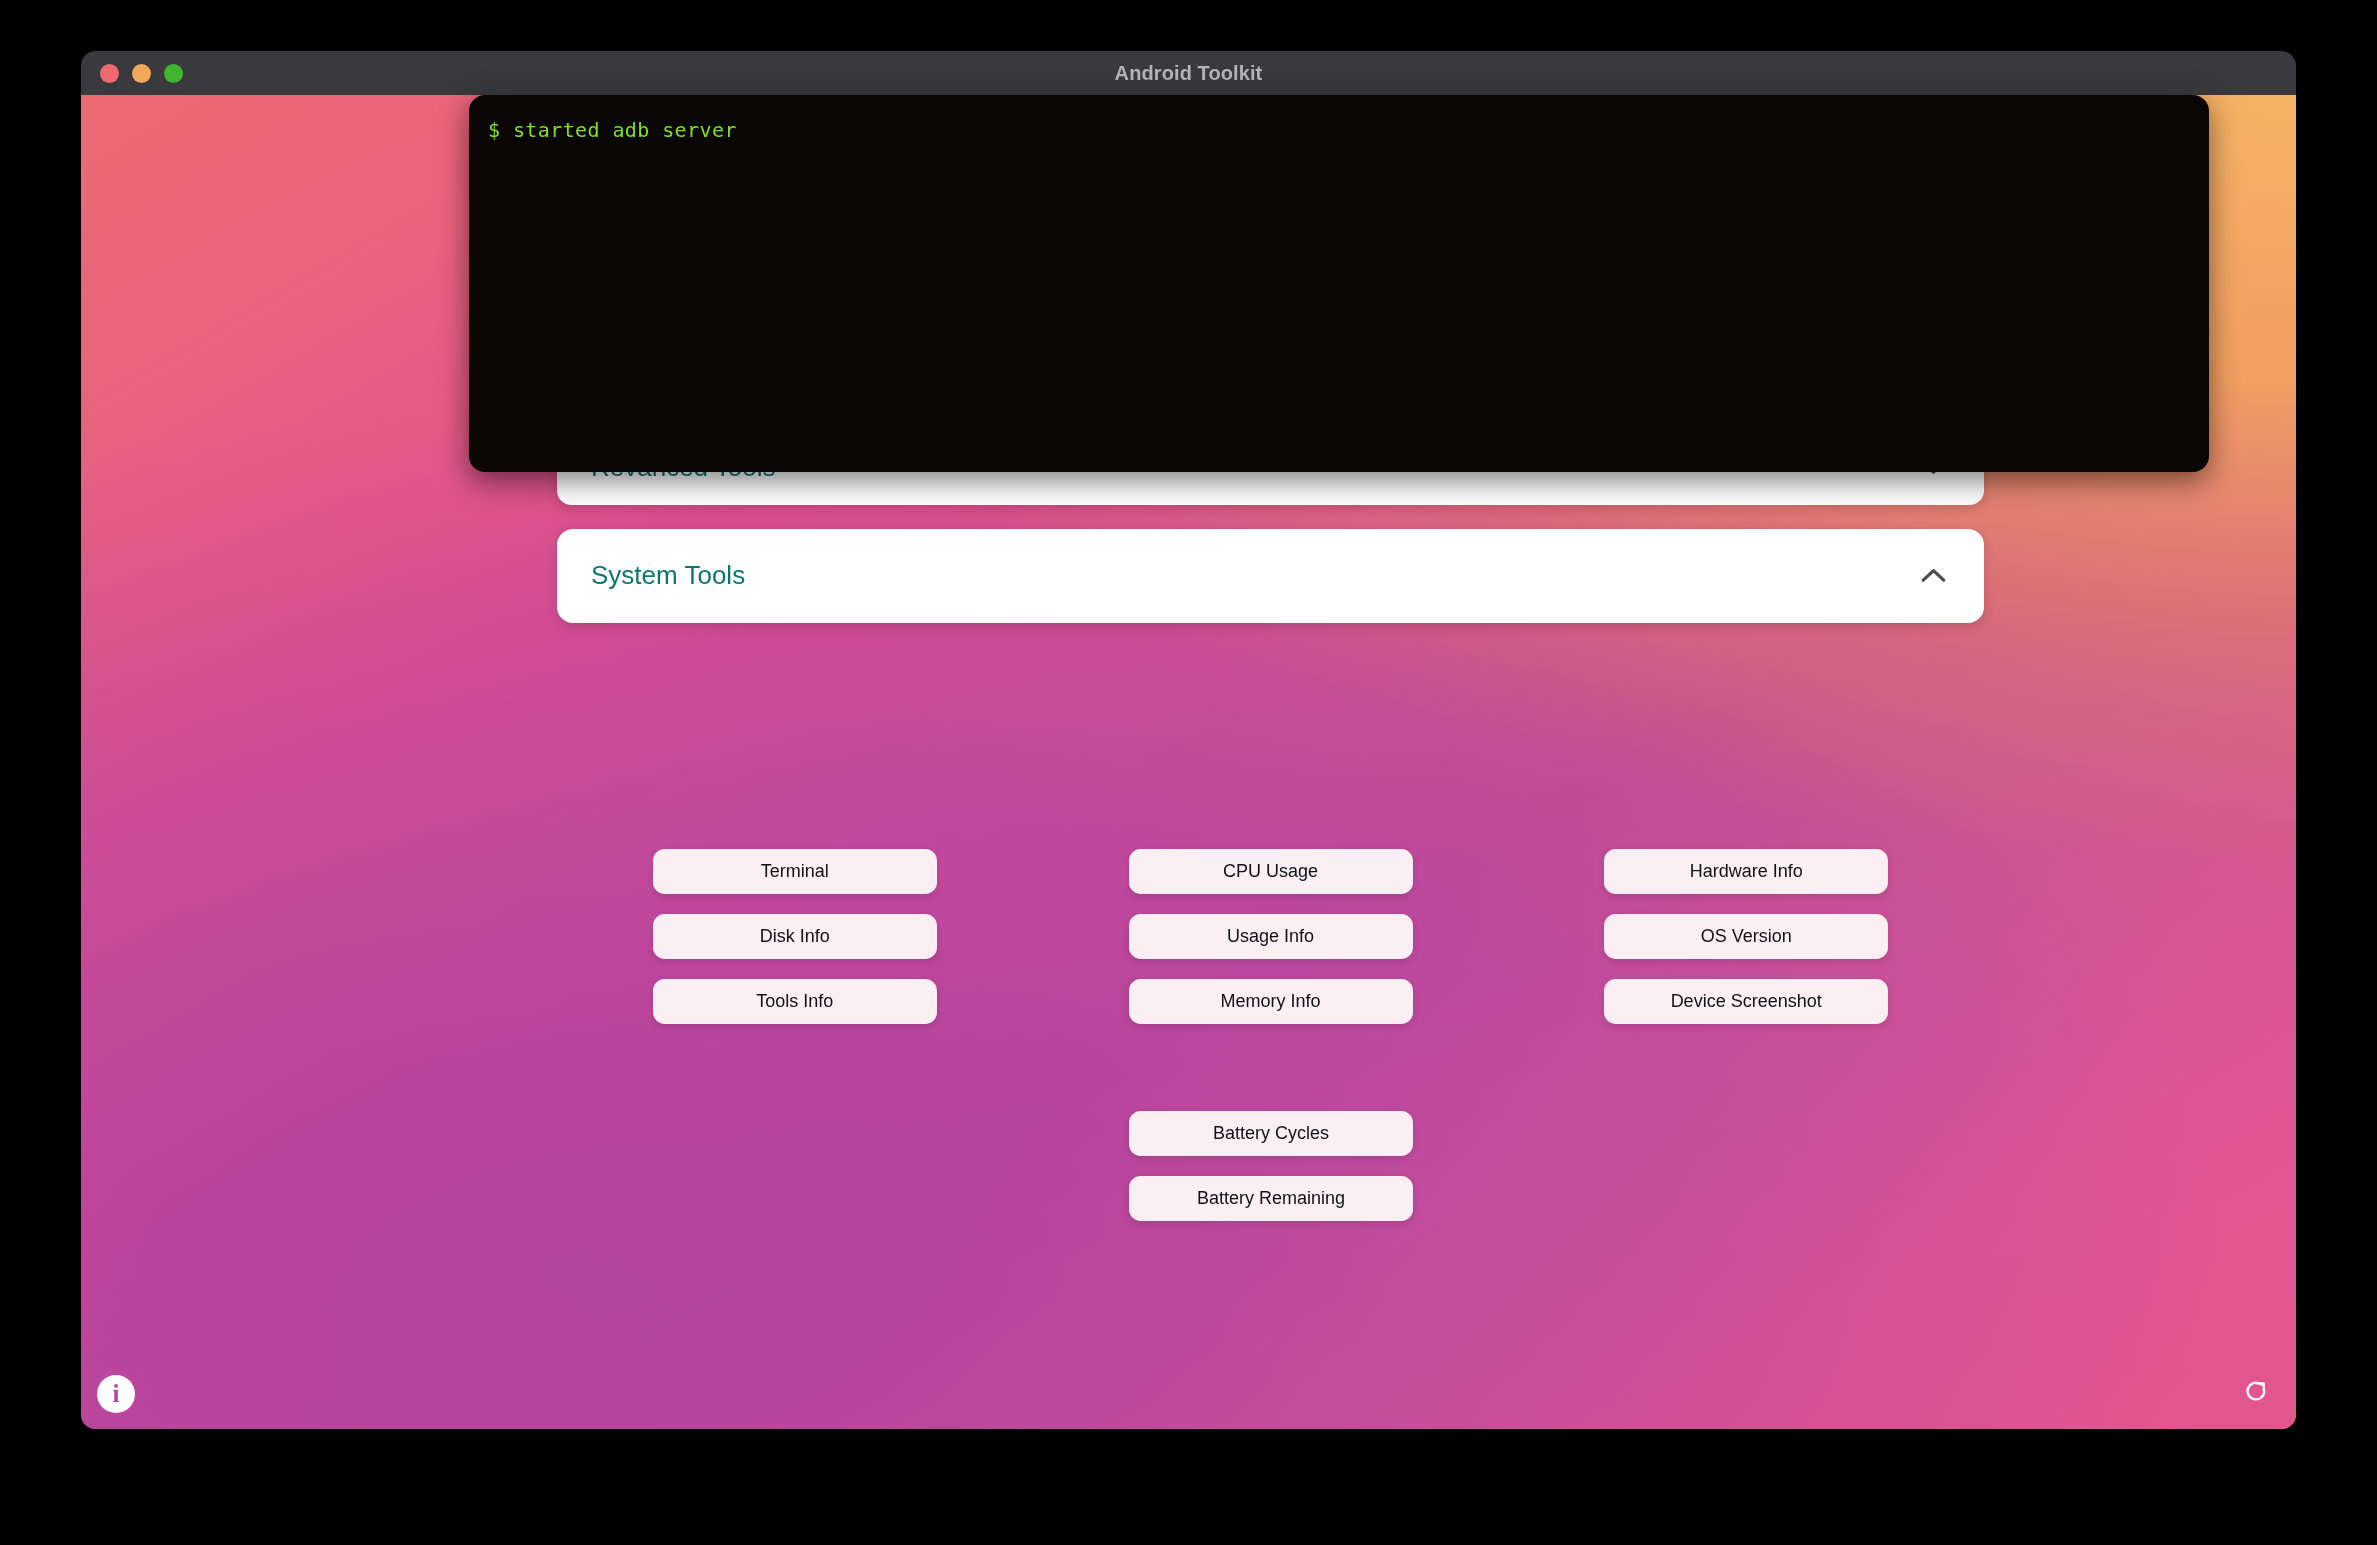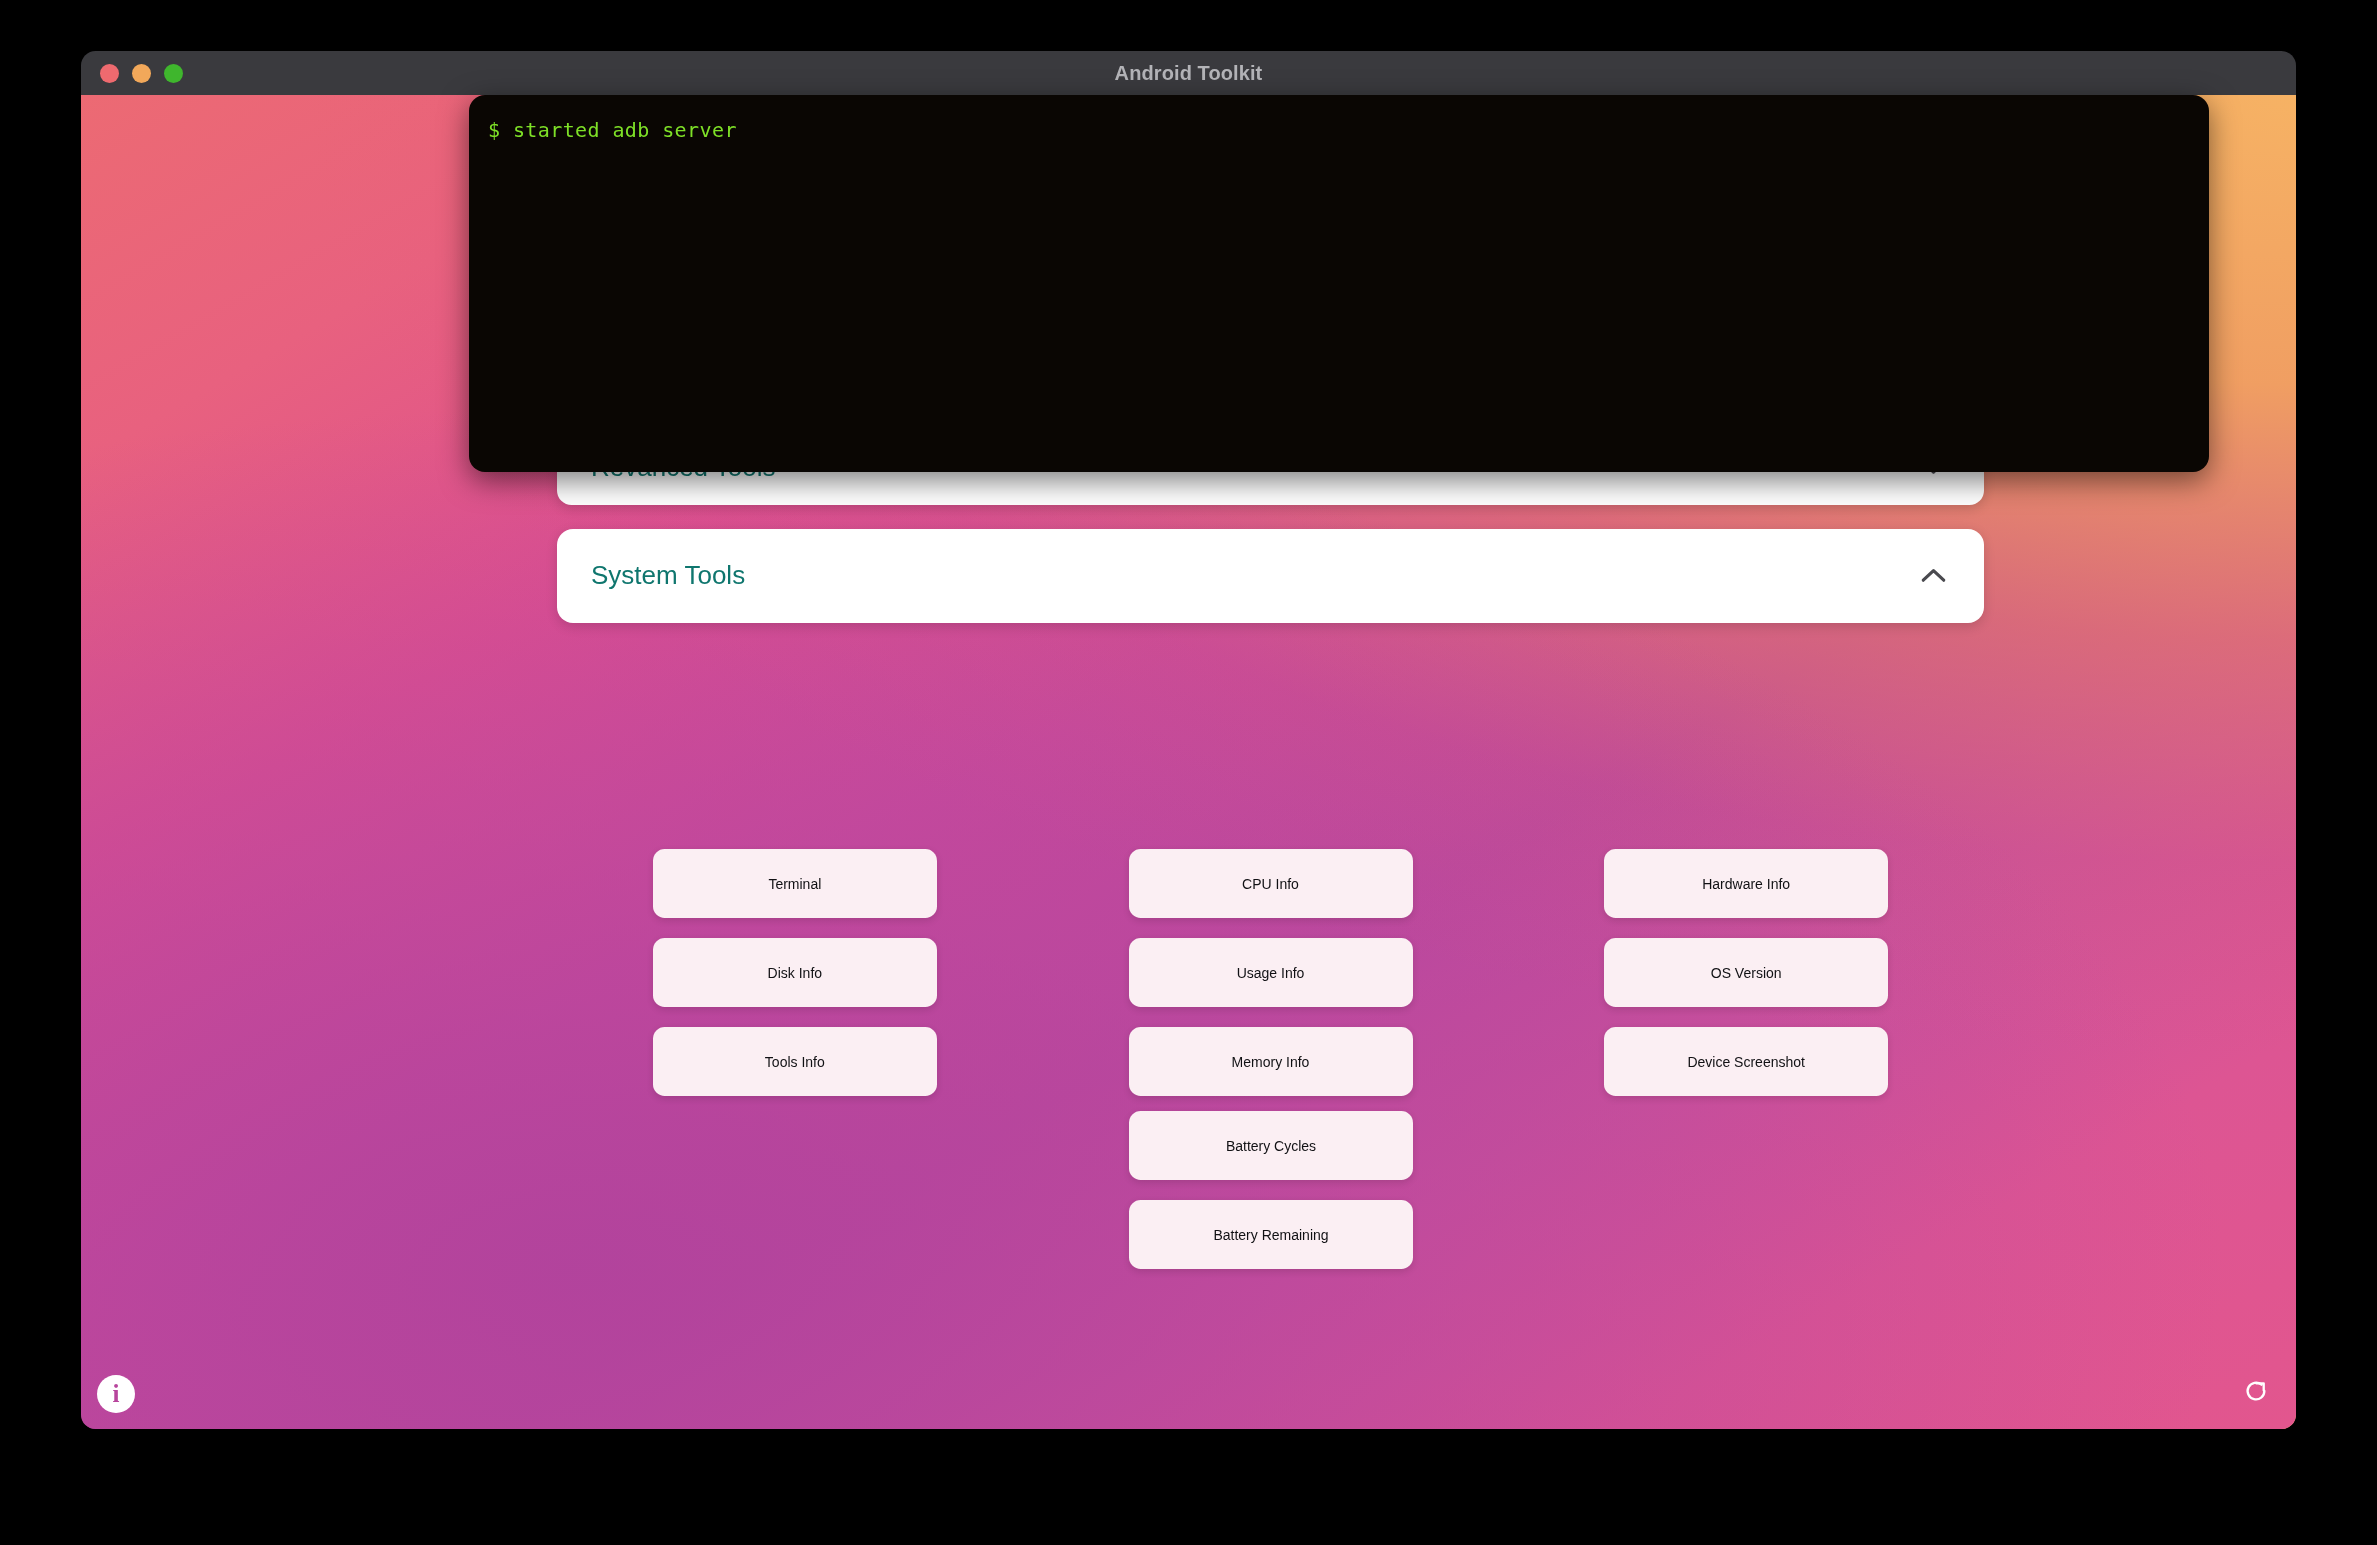--- a/index.html
+++ b/index.html
@@ -166,27 +166,27 @@
     justify-content: flex-start;
     margin-bottom: 20px;
   }
   .tool-col {
     width: 476px;
     display: flex;
     justify-content: center;
   }
   .tool-btn {
     width: 284px;
-    height: 69px;
+    height: 45px;
     border: none;
     border-radius: 11.7px;
     background: #fbeff3;
     color: #111114;
     font-family: "Liberation Sans", sans-serif;
-    font-size: 14px;
+    font-size: 18px;
     cursor: pointer;
     box-shadow: 0 2.2px 7.3px rgba(0,0,0,.12);
   }
   #battery-stack {
     position: absolute;
     left: 476px;
     top: 1016px;
     width: 1427px;
   }
   #battery-stack .tool-row { margin-bottom: 20px; }
@@ -296,21 +296,21 @@
     <div id="terminal">
       <div id="terminal-line">$ started adb server</div>
     </div>
 
     <div id="tools-grid">
       <div class="tool-row">
         <div class="tool-col">
           <button class="tool-btn">Terminal</button>
         </div>
         <div class="tool-col">
-          <button class="tool-btn">CPU Info</button>
+          <button class="tool-btn">CPU Usage</button>
         </div>
         <div class="tool-col">
           <button class="tool-btn">Hardware Info</button>
         </div>
       </div>
       <div class="tool-row">
         <div class="tool-col">
           <button class="tool-btn">Disk Info</button>
         </div>
         <div class="tool-col">

